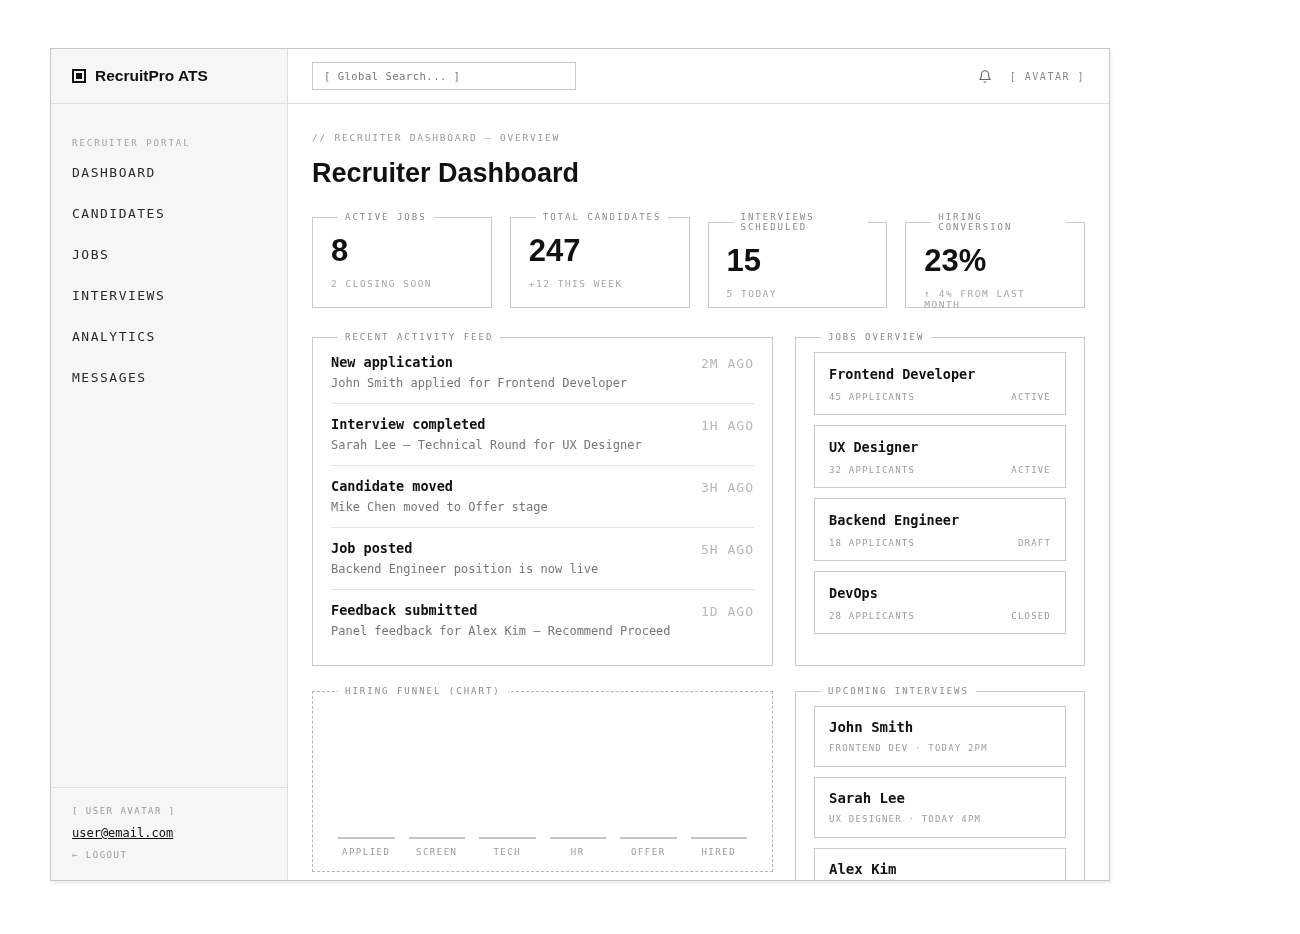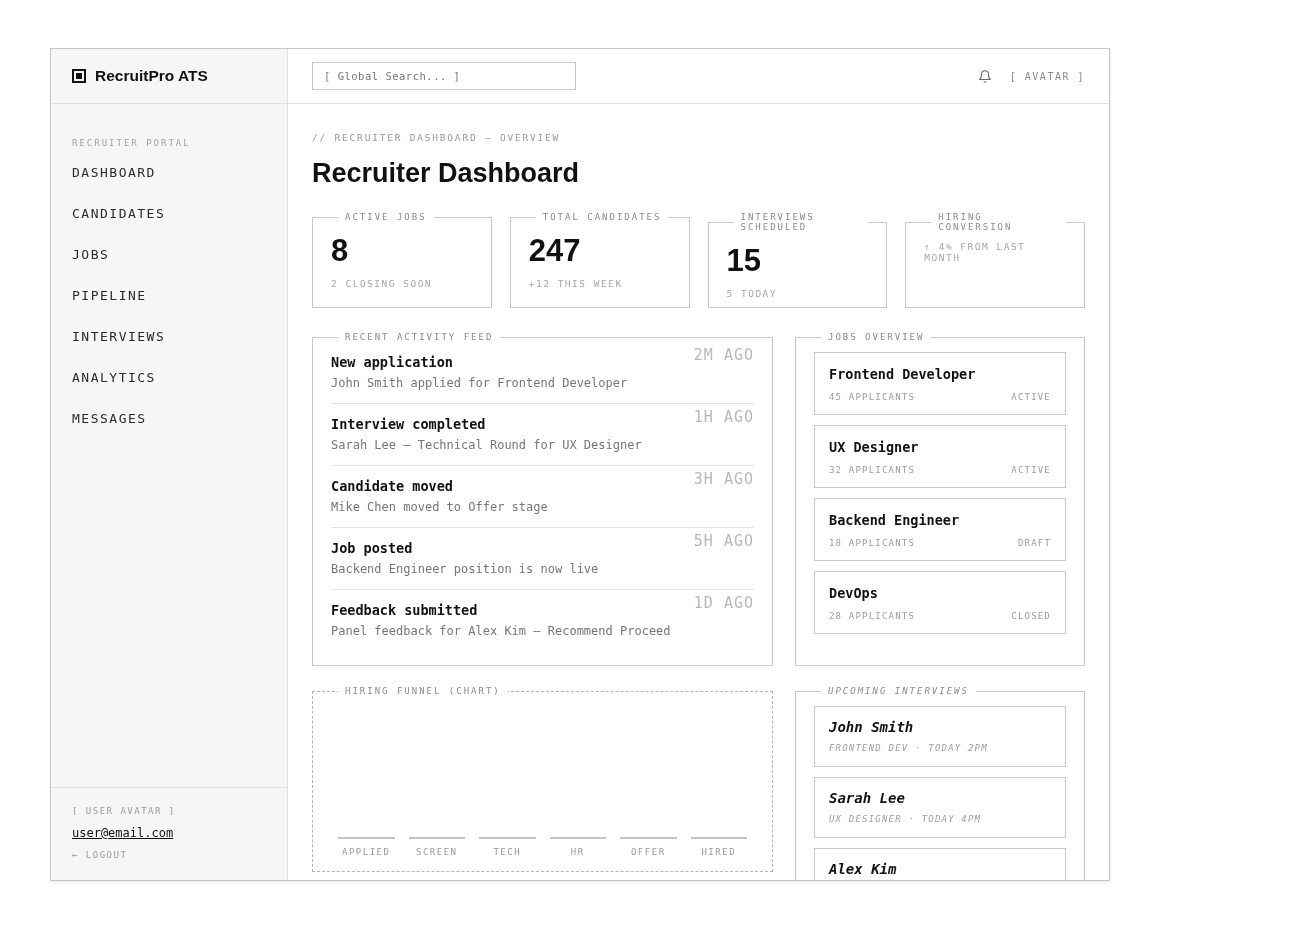--- a/index.html
+++ b/index.html
@@ -122,21 +122,21 @@
     grid-template-areas: "activity jobs" "funnel interviews";
     gap: 20px 22px;
   }
 
   
   .activity { grid-area: activity; padding: 4px 18px 8px; }
   .activity-item { position: relative; padding: 12px 0 13px; border-bottom: 1px solid #e4e4e4; }
   .activity-item:last-child { border-bottom: none; }
   .activity-title { font-weight: bold; font-size: 13.5px; color: #111; }
   .activity-desc { font-size: 12px; color: #767676; margin-top: 6px; }
-  .activity-time { position: absolute; right: 0; top: 4px; font-size: 15px; color: #b8b8b8; letter-spacing: 1px; }
+  .activity-time { position: absolute; right: 0; top: 14px; font-size: 13px; color: #b8b8b8; letter-spacing: 1px; }
 
   
   .funnel {
     grid-area: funnel;
     border: 1px dashed #b5b5b5 !important;
     height: 186px; align-self: start;
     display: flex; flex-direction: column;
     padding: 0 14px 12px;
     gap: 30px;
   }
@@ -145,21 +145,21 @@
   .stage-line { border-top: 2px solid #c3c3c3; }
   .stage-label { font-size: 9px; color: #9a9a9a; letter-spacing: 1.5px; margin-top: 8px; }
 
   
   .jobs { grid-area: jobs; padding: 8px 15px 15px; }
   .job-card { border: 1px solid #c9c9c9; background: #fff; padding: 13px 14px 12px; margin-top: 10px; cursor: pointer; }
   .job-title { font-weight: bold; font-size: 13.5px; color: #111; }
   .job-meta { display: flex; justify-content: space-between; margin-top: 10px; font-size: 9px; color: #9c9c9c; letter-spacing: 1.2px; }
 
   
-  .interviews { grid-area: interviews; padding: 8px 15px 15px; font-style: italic; }
+  .interviews { grid-area: interviews; padding: 8px 15px 15px; }
   .iv-card { border: 1px solid #c9c9c9; background: #fff; padding: 12px 14px 13px; margin-top: 10px; cursor: pointer; }
   .iv-name { font-weight: bold; font-size: 14px; color: #111; }
   .iv-detail { font-size: 9px; color: #9c9c9c; letter-spacing: 1.2px; margin-top: 8px; }
 </style>
 </head>
 <body>
 
 <div class="app">
 
   <aside class="sidebar">
@@ -168,21 +168,20 @@
           <span></span>
         </span>
       <span class="logo-text">RecruitPro ATS</span>
     </div>
 
     <nav class="nav">
       <div class="nav-section-label">RECRUITER PORTAL</div>
       <div class="nav-item">DASHBOARD</div>
       <div class="nav-item">CANDIDATES</div>
       <div class="nav-item">JOBS</div>
-      <div class="nav-item">PIPELINE</div>
       <div class="nav-item">INTERVIEWS</div>
       <div class="nav-item">ANALYTICS</div>
       <div class="nav-item">MESSAGES</div>
     </nav>
 
     <div class="side-footer">
       <div class="avatar-ph">[ USER AVATAR ]</div>
       <div class="email">user@email.com</div>
       <div class="logout">← LOGOUT</div>
     </div>
@@ -218,20 +217,21 @@
           <div class="stat-value">247</div>
           <div class="stat-sub">+12 THIS WEEK</div>
         </fieldset>
         <fieldset class="panel stat-card">
           <legend>INTERVIEWS SCHEDULED</legend>
           <div class="stat-value">15</div>
           <div class="stat-sub">5 TODAY</div>
         </fieldset>
         <fieldset class="panel stat-card">
           <legend>HIRING CONVERSION</legend>
+          <div class="stat-value">23%</div>
           <div class="stat-sub">↑ 4% FROM LAST MONTH</div>
         </fieldset>
       </div>
 
       <div class="grid">
 
         <fieldset class="panel activity">
           <legend>RECENT ACTIVITY FEED</legend>
 
           <div class="activity-item">

